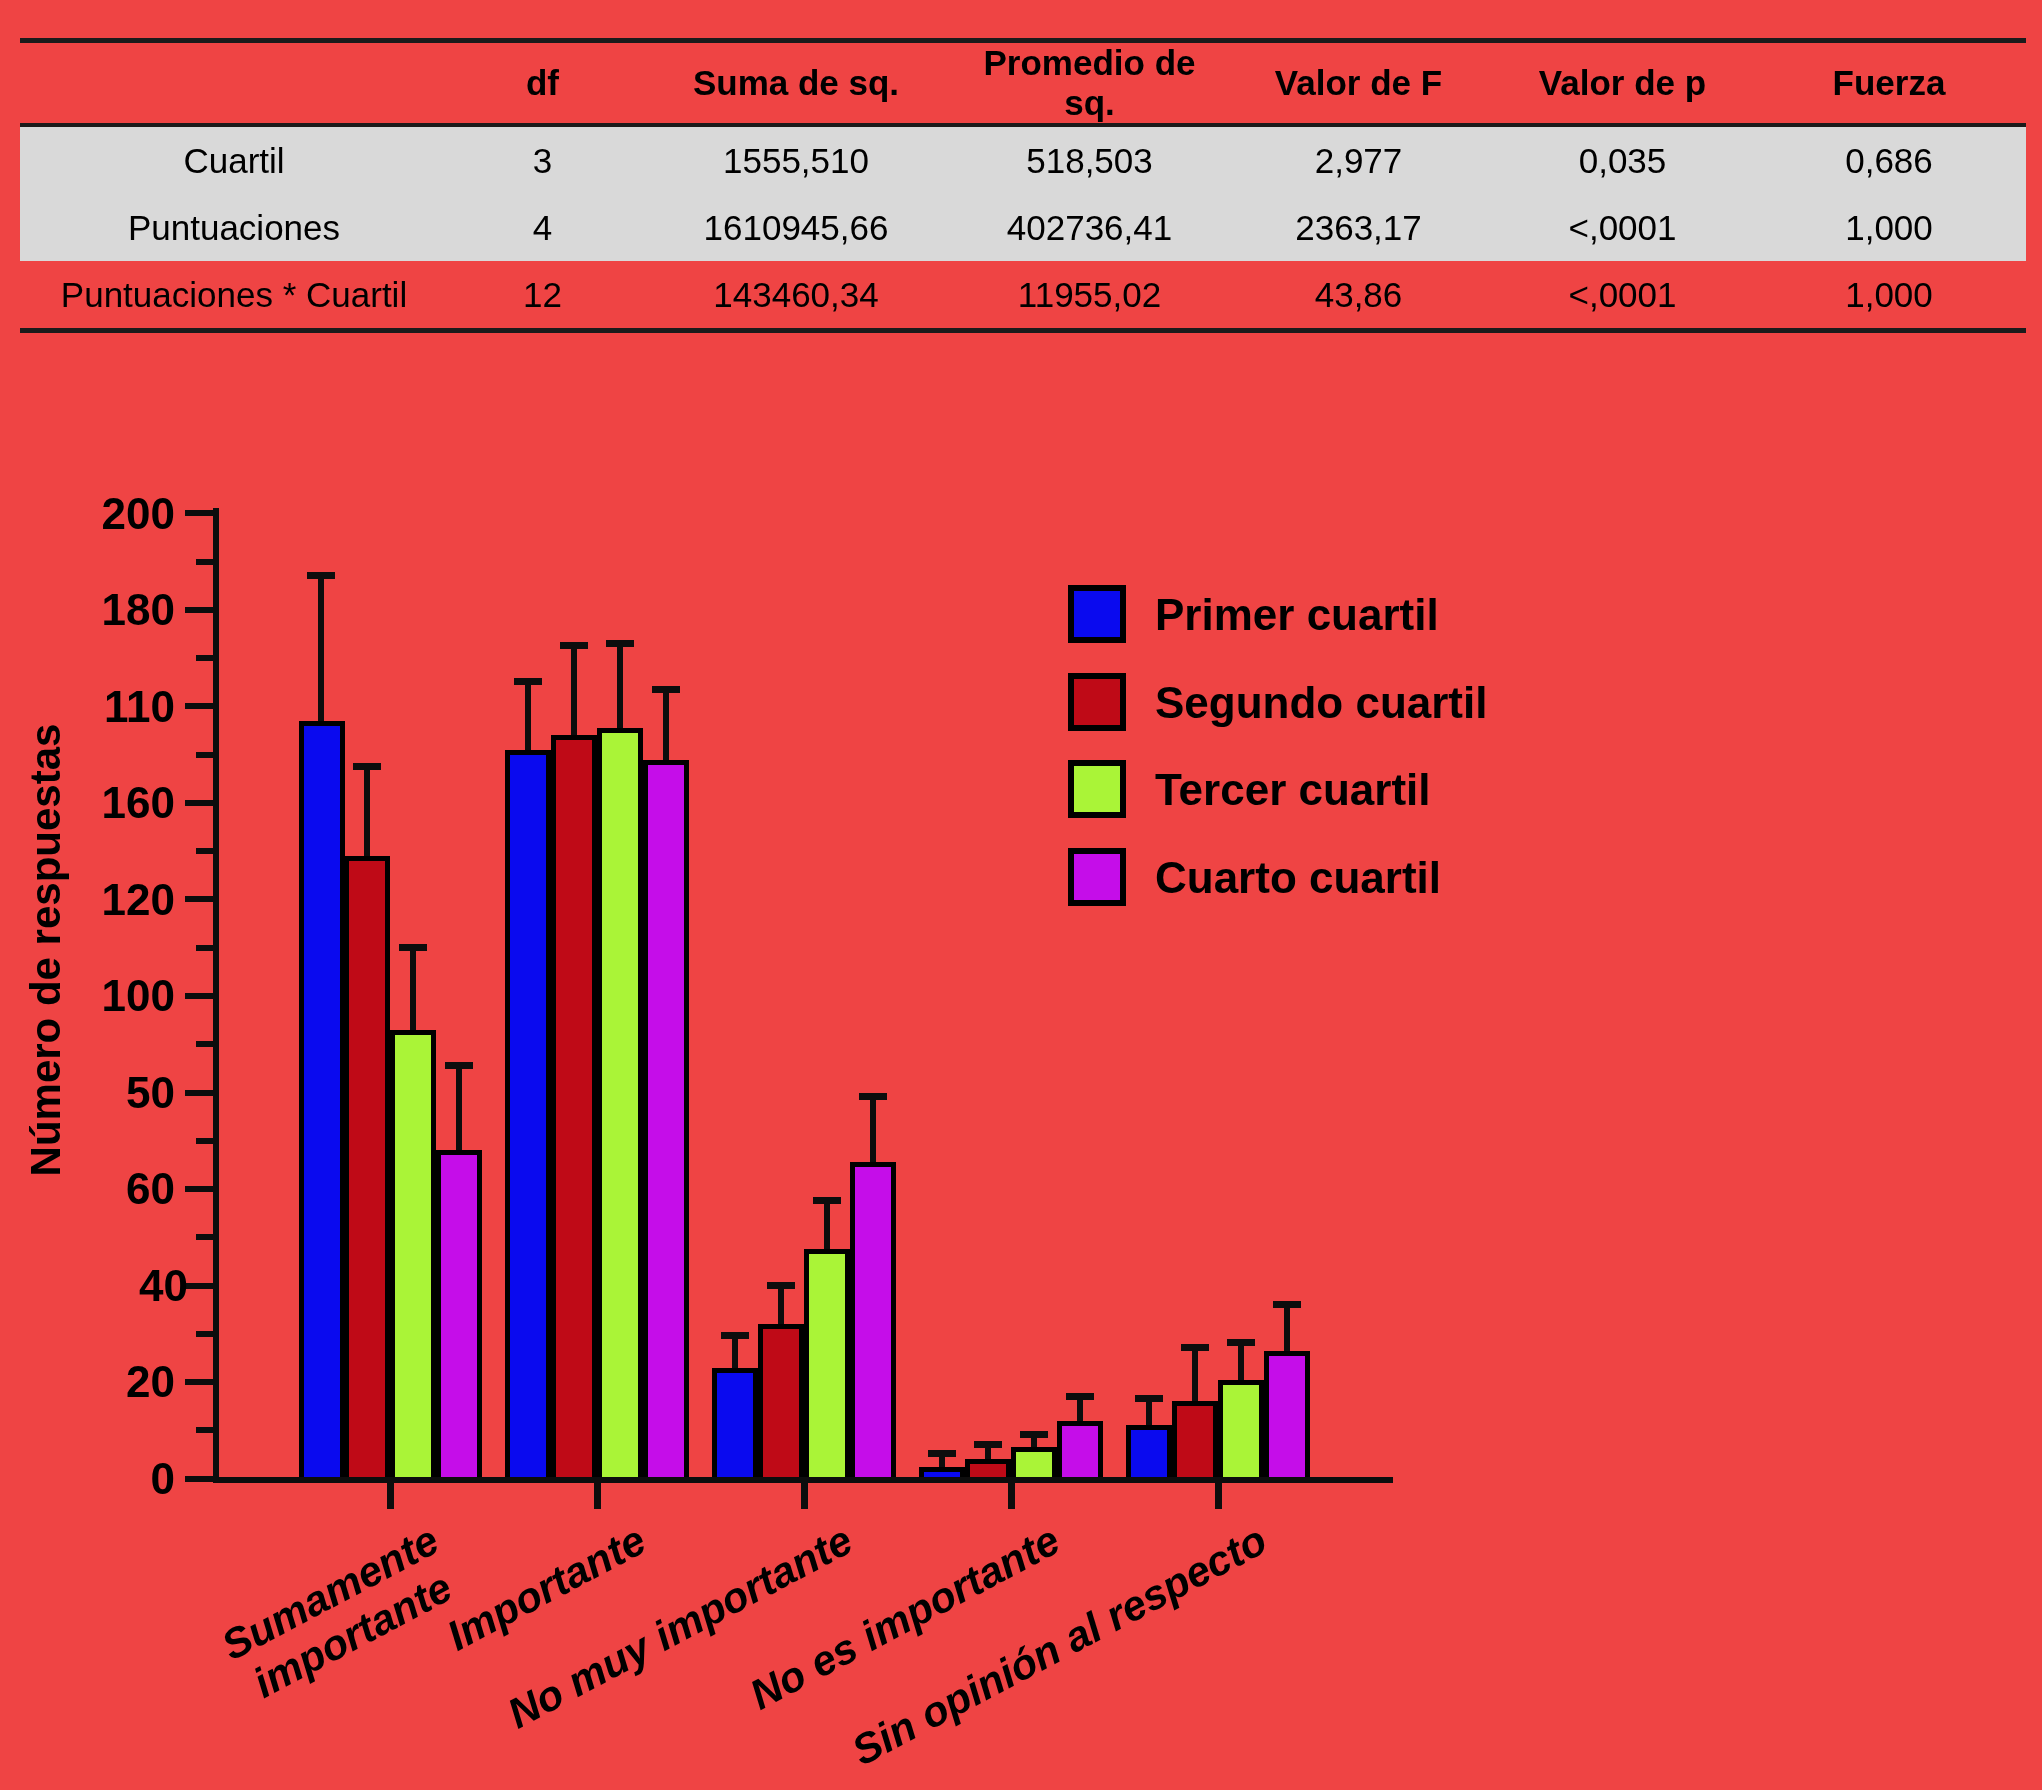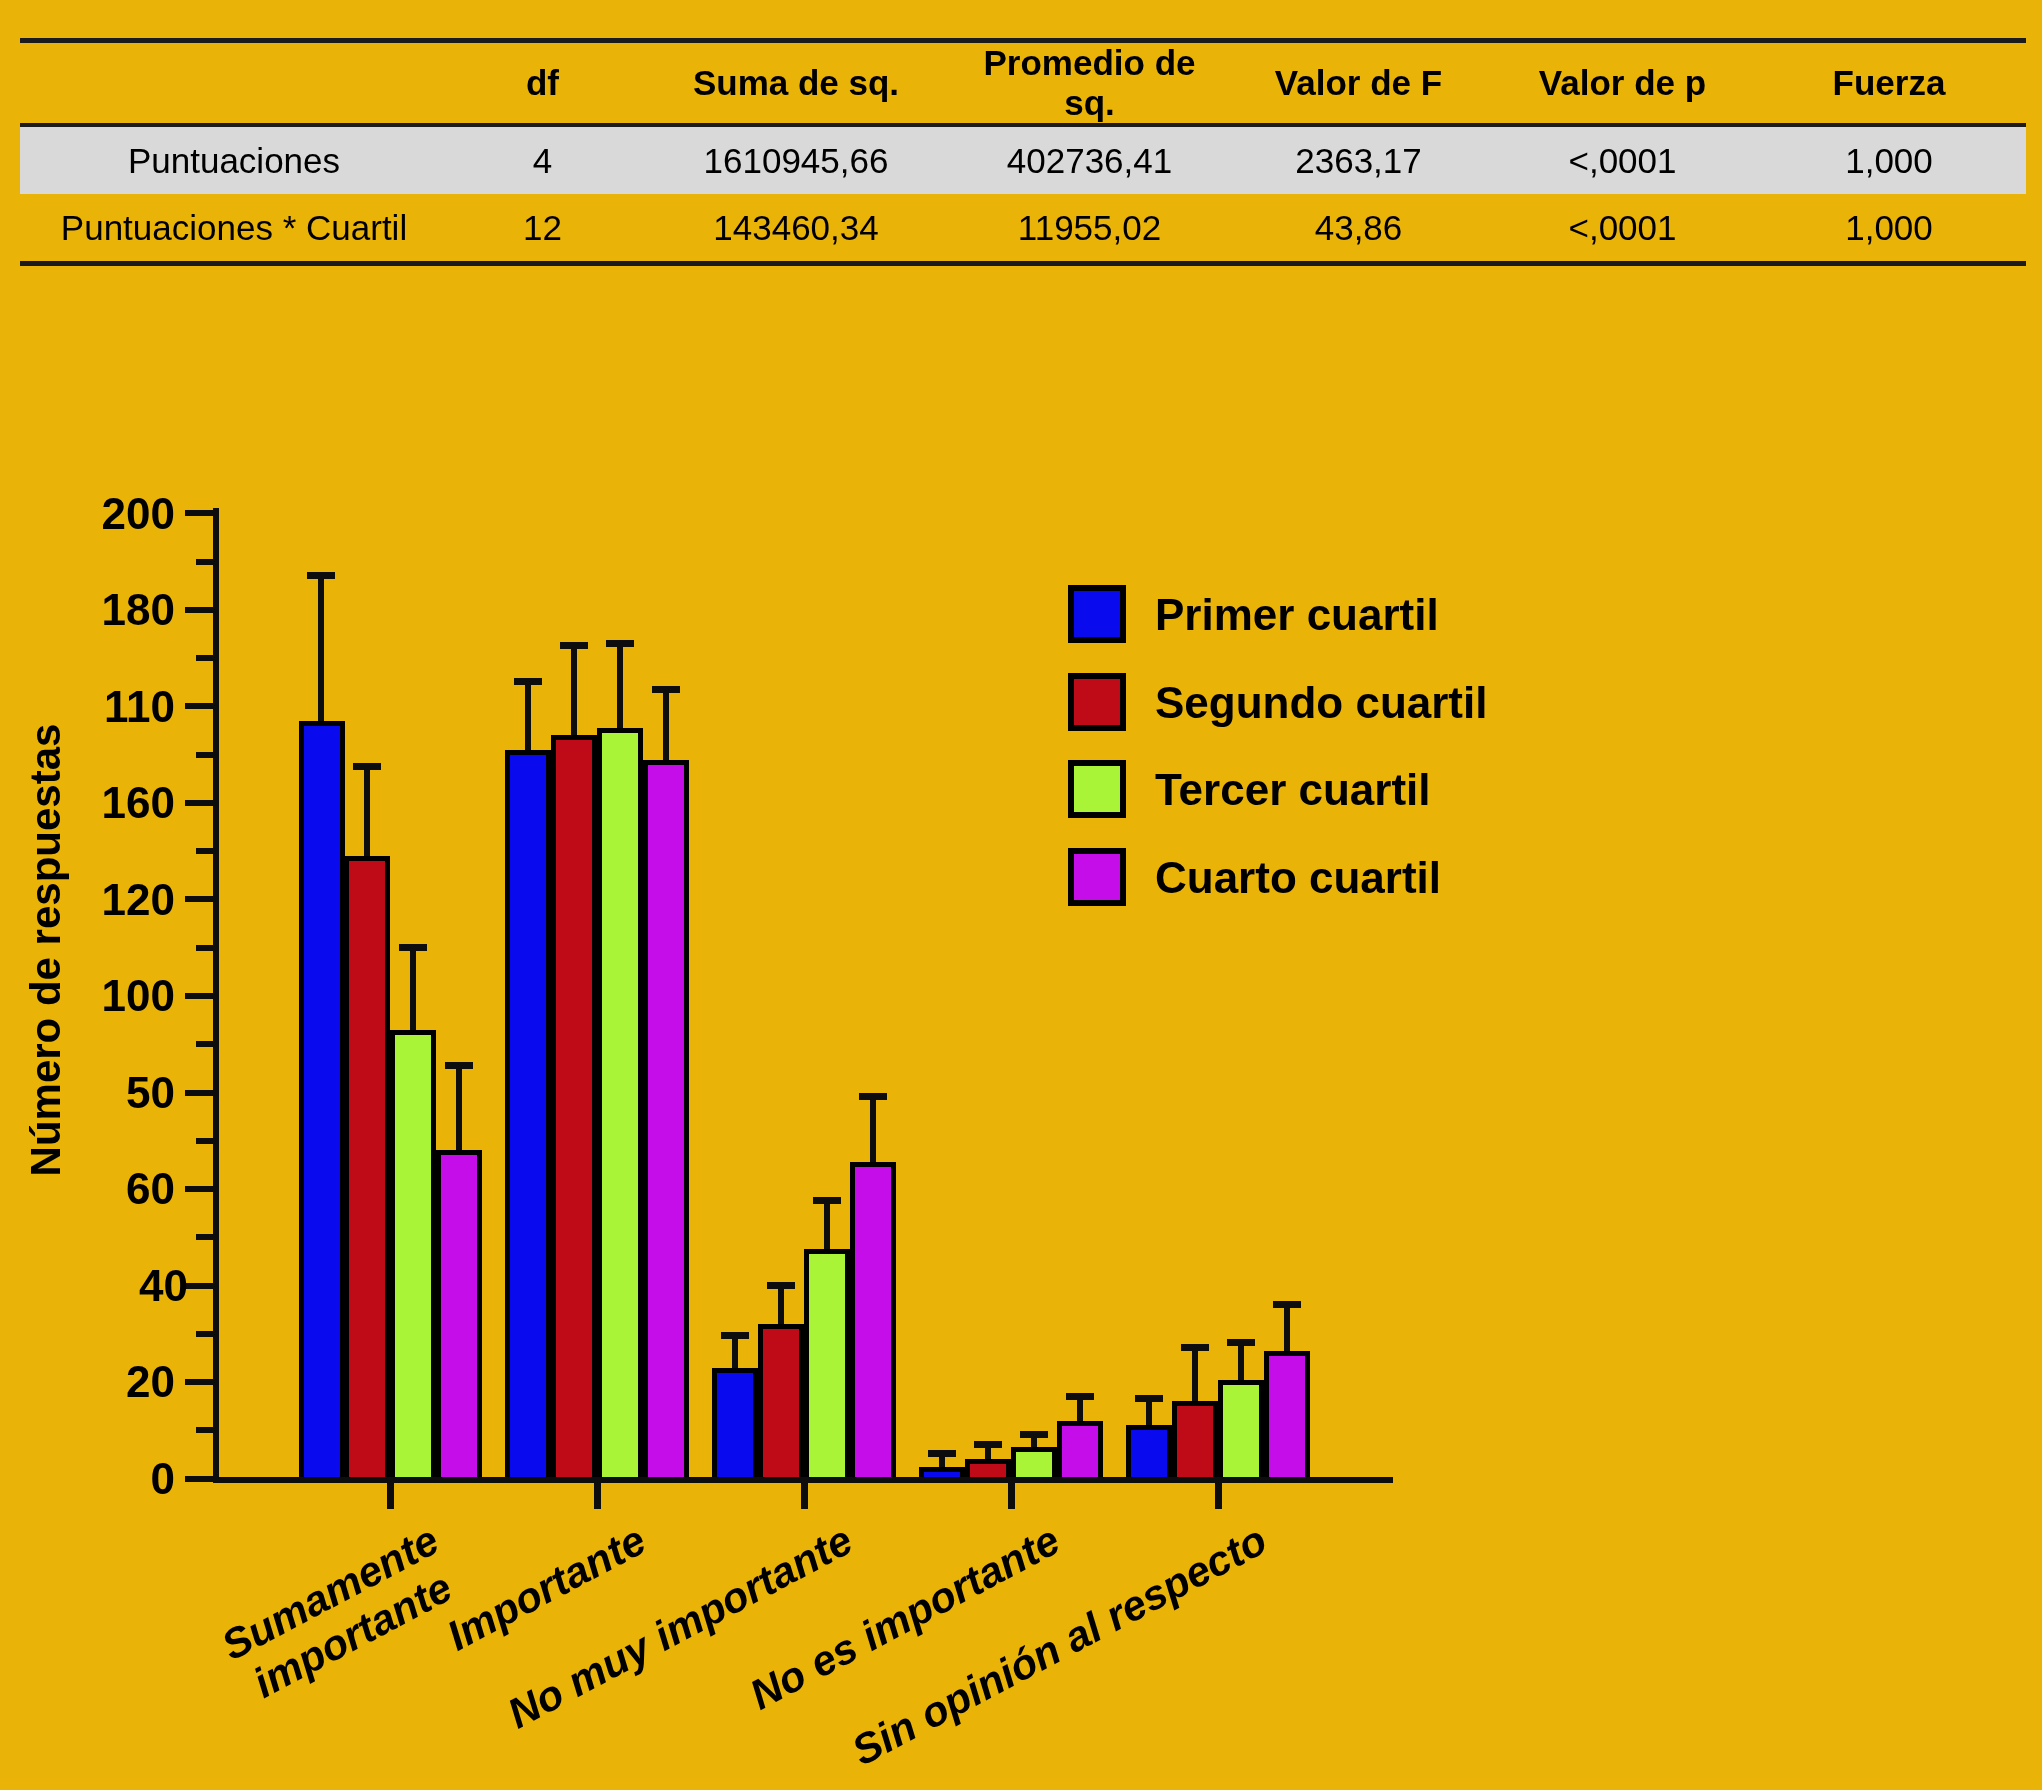--- a/index.html
+++ b/index.html
@@ -1,19 +1,19 @@
 <!DOCTYPE html>
 <html><head>
 <meta charset="utf-8">
 <style>
   html,body{margin:0;padding:0;background:#ffffff;}
   .page{
     position:relative;
     width:2043px;height:1790px;
-    background:#eab308;
+    background:#ef4444;
     font-family:"Liberation Sans", sans-serif;
     color:#000;
     overflow:hidden;
   }
   
   .anova{
     position:absolute;left:20px;top:38px;width:2005px;
     border-collapse:collapse;table-layout:fixed;
     border-top:5px solid #1b1b1b;
     border-bottom:5px solid #1b1b1b;
@@ -84,20 +84,29 @@
           <th></th>
           <th>df</th>
           <th>Suma de sq.</th>
           <th>Promedio de sq.</th>
           <th>Valor de F</th>
           <th>Valor de p</th>
           <th>Fuerza</th>
         </tr>
     </thead>
     <tbody id="tbody">
+        <tr class="shaded">
+          <td>Cuartil</td>
+          <td>3</td>
+          <td>1555,510</td>
+          <td>518,503</td>
+          <td>2,977</td>
+          <td>0,035</td>
+          <td>0,686</td>
+        </tr>
         <tr class="shaded">
           <td>Puntuaciones</td>
           <td>4</td>
           <td>1610945,66</td>
           <td>402736,41</td>
           <td>2363,17</td>
           <td>&lt;,0001</td>
           <td>1,000</td>
         </tr>
         <tr>

